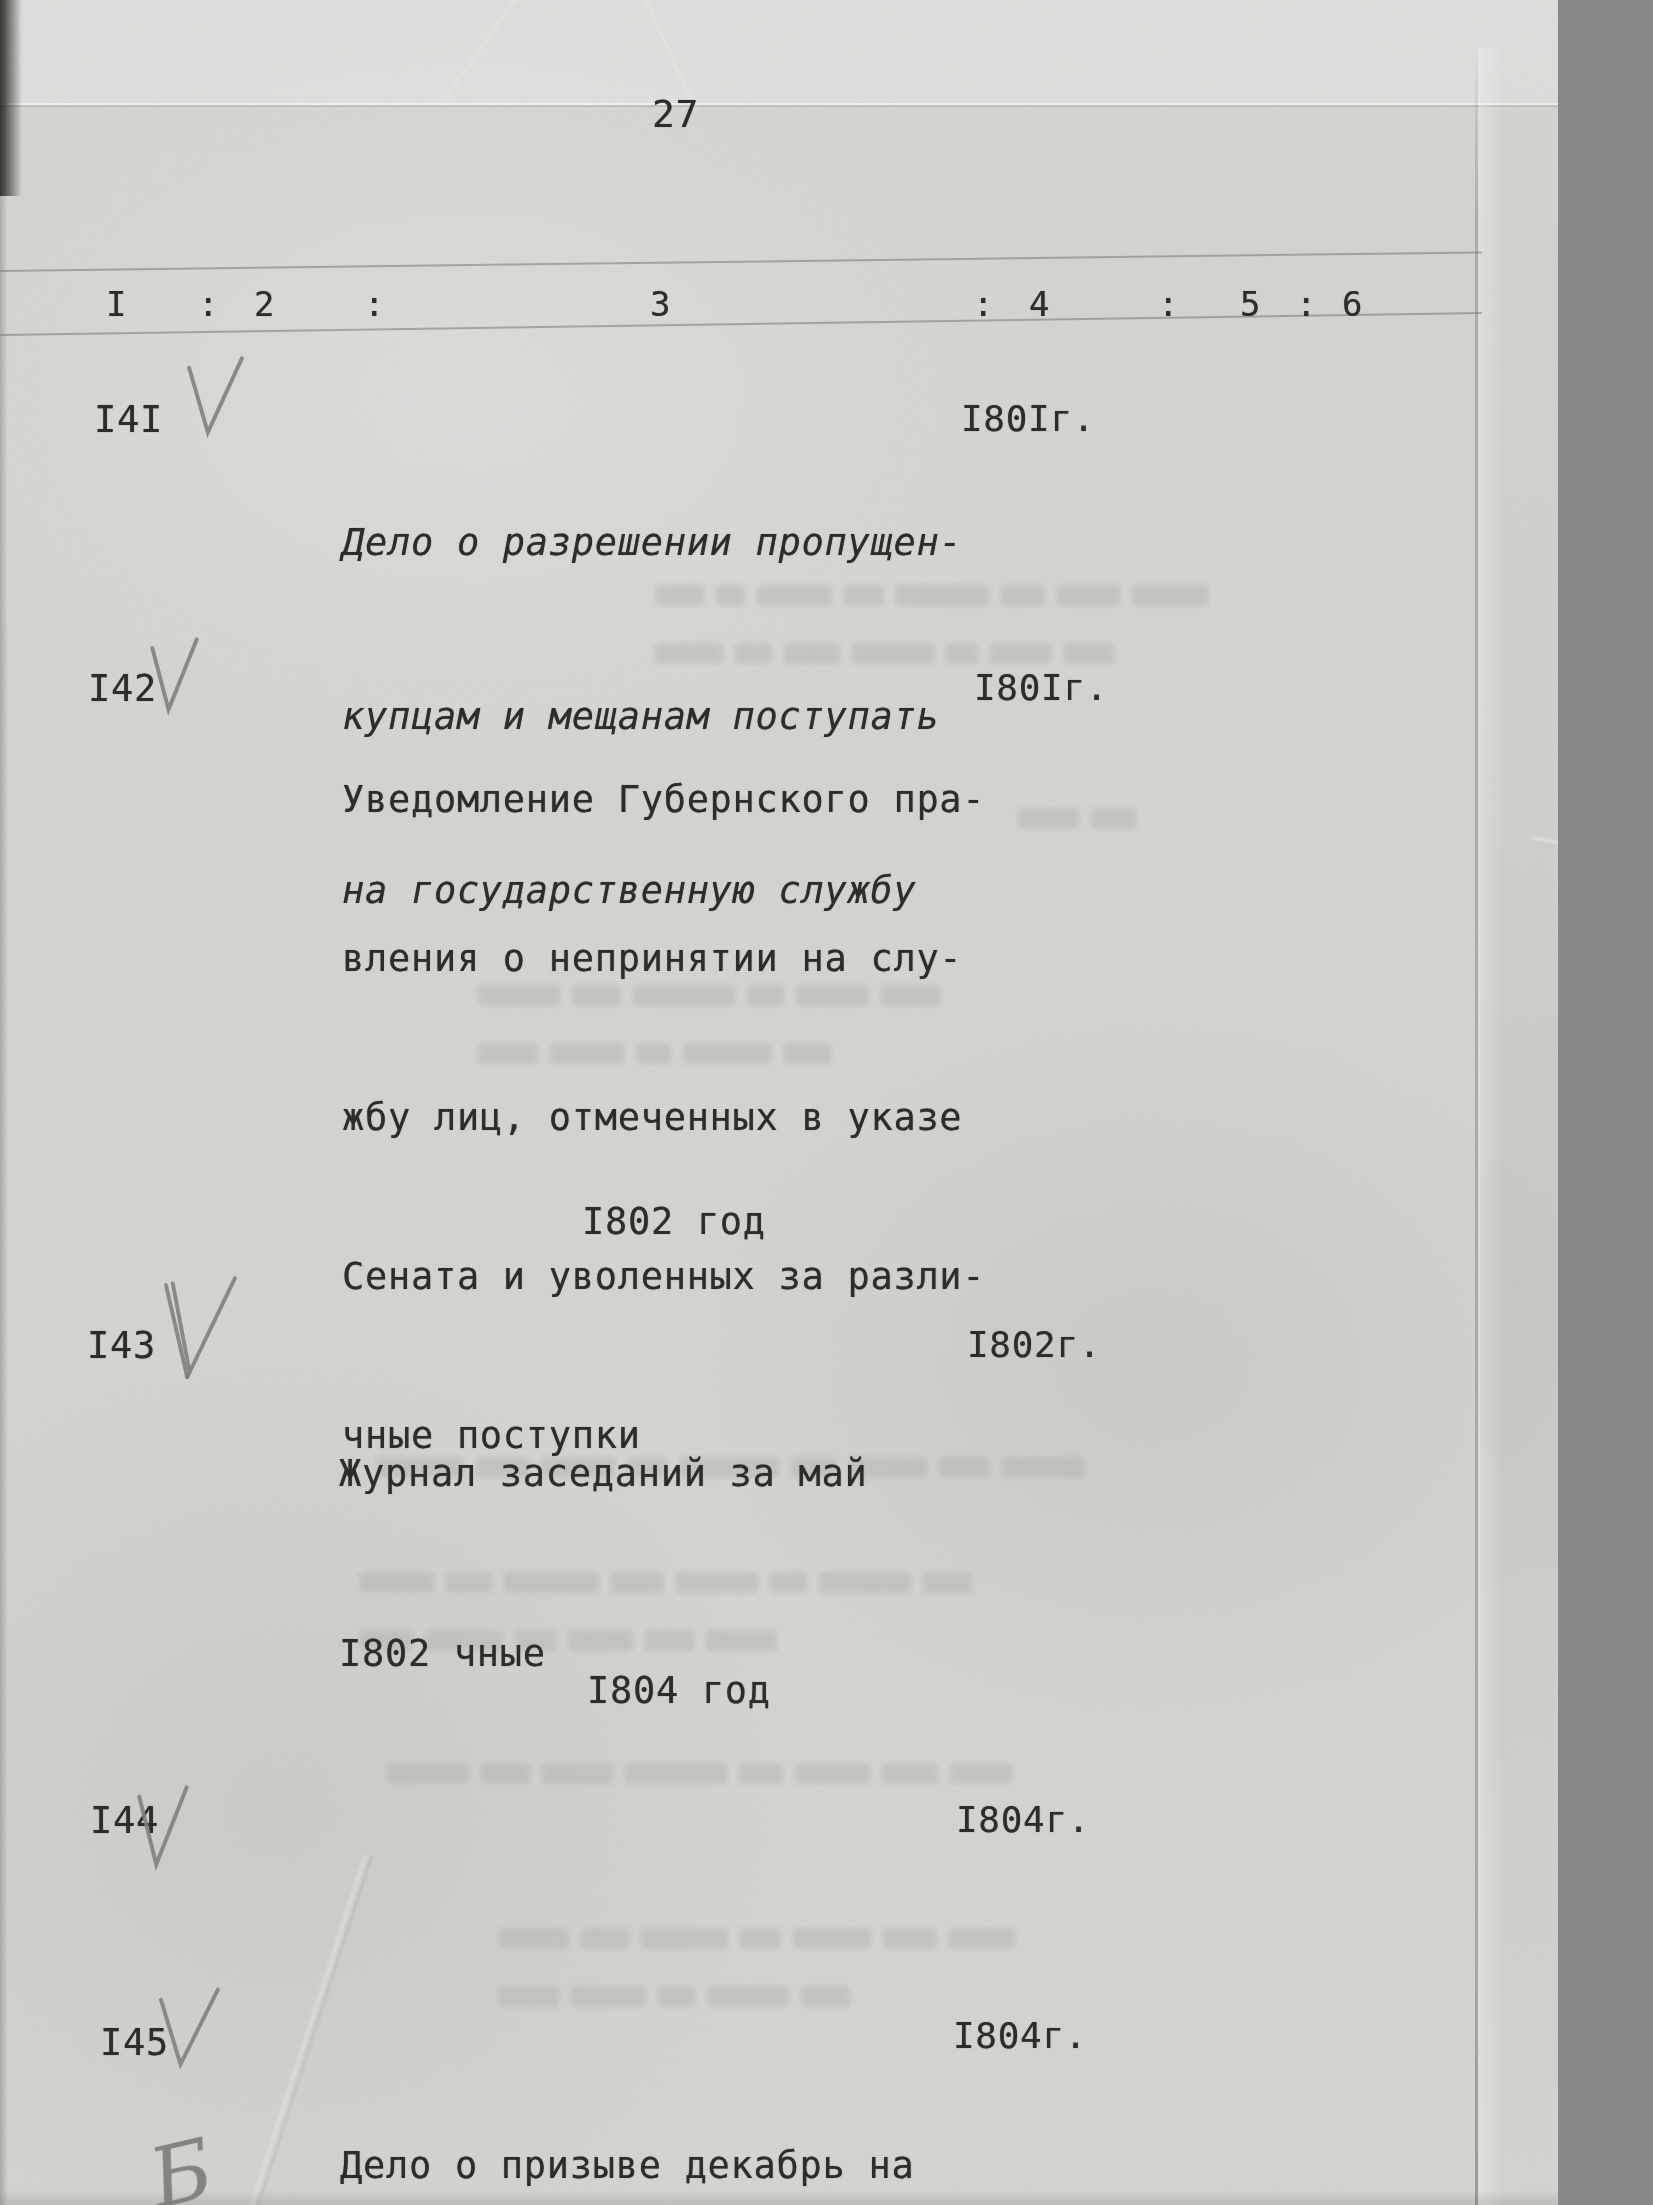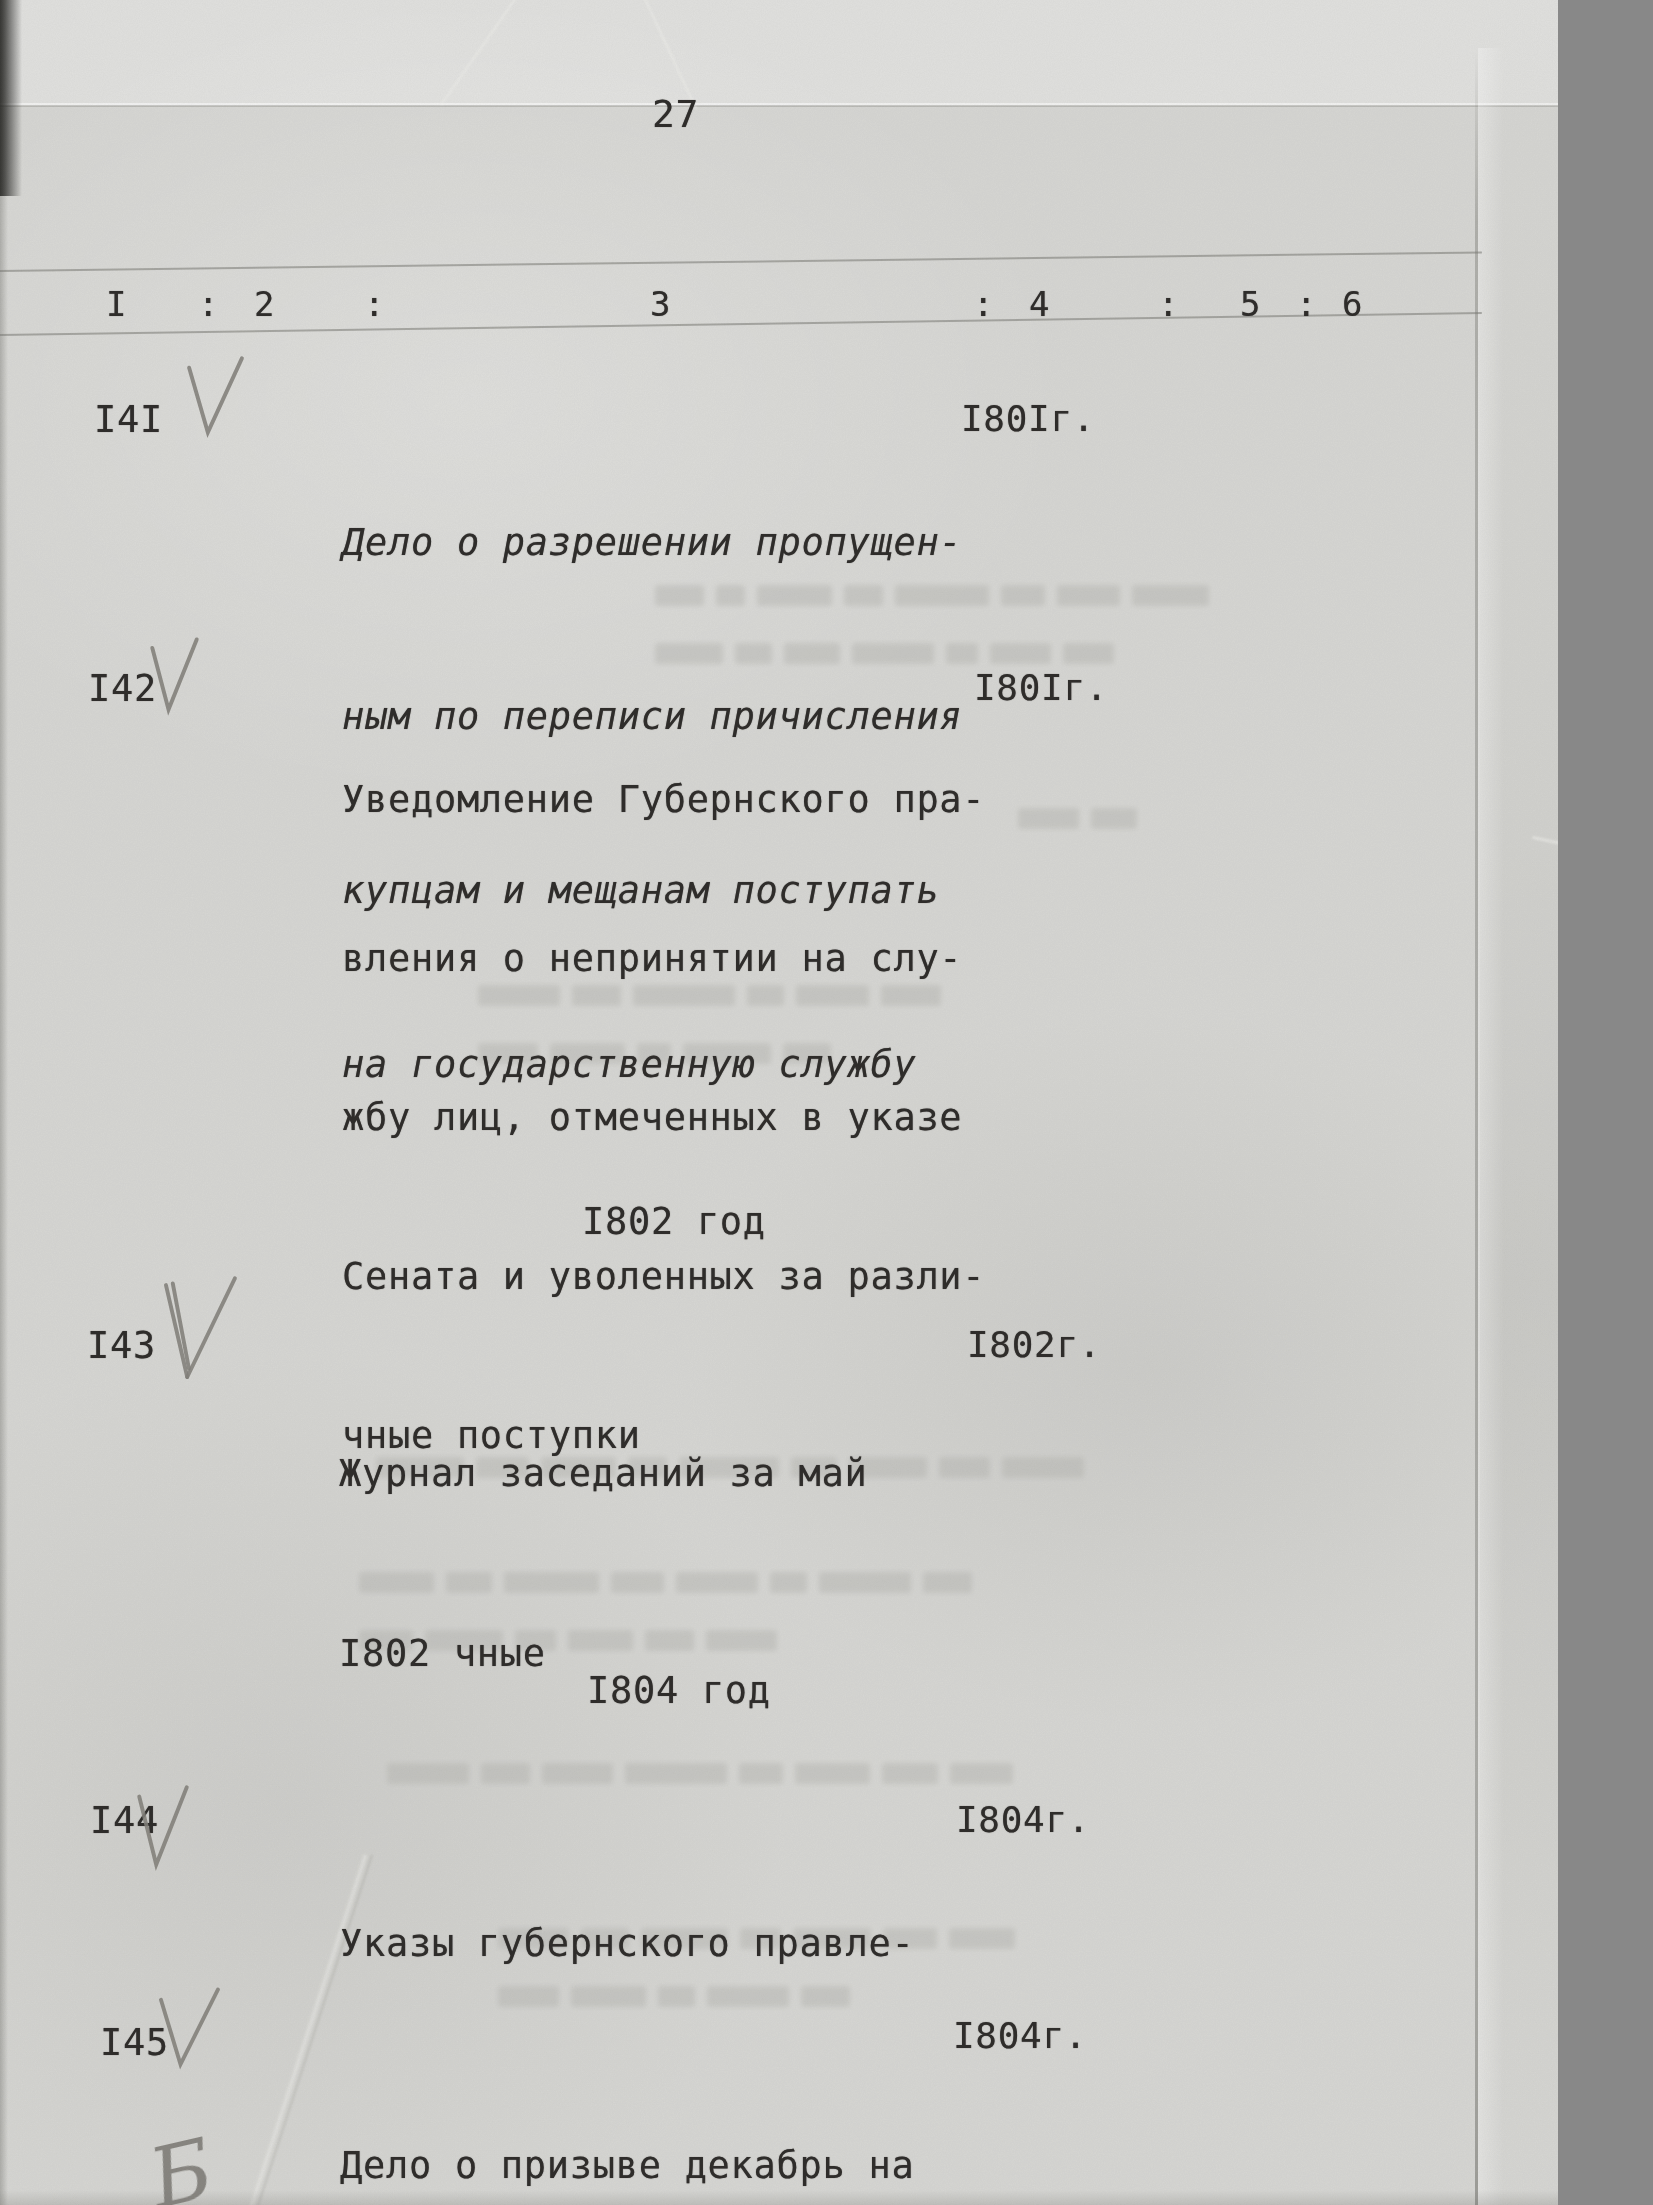--- a/index.html
+++ b/index.html
@@ -197,21 +197,20 @@
   <span class="hdr-cell" style="left:1296px;top:284px;">:</span>
   <span class="hdr-cell" style="left:1342px;top:284px;">6</span>
 
   <div>
     <span class="typed" style="left:94px;top:398px;">I4I</span>
     <svg class="check" style="left:184px;top:354px;" width="63" height="87" viewBox="0 0 74 102">
         <path d="M6 16 L28 92 L68 5"></path>
       </svg>
     <div class="typed title-block" style="left:342px;top:398px;line-height:58px;font-style:italic;">
       <div>Дело о разрешении пропущен-</div>
-      <div>ным по переписи причисления</div>
       <div>купцам и мещанам поступать</div>
       <div>на государственную службу</div>
     </div>
     <span class="typed year" style="left:961px;top:398px;">I80Iг.</span>
   </div>
 
   <div>
     <span class="typed" style="left:88px;top:667px;">I42</span>
     <svg class="check" style="left:148px;top:636px;" width="53" height="82" viewBox="0 0 62 96">
         <path d="M5 14 L24 86 L57 4"></path>
@@ -243,21 +242,20 @@
   </div>
 
   <div class="typed" style="left:587px;top:1669px;">I804 год</div>
 
   <div>
     <span class="typed" style="left:90px;top:1799px;">I44</span>
     <svg class="check" style="left:134px;top:1783px;" width="58" height="90" viewBox="0 0 68 106">
         <path d="M6 16 L26 96 L62 5"></path>
       </svg>
     <div class="typed title-block" style="left:340px;top:1799px;line-height:58px;">
-      <div>Указы губернского правле-</div>
       
     </div>
     <span class="typed year" style="left:956px;top:1799px;">I804г.</span>
   </div>
 
   <div>
     <span class="typed" style="left:100px;top:2021px;">I45</span>
     <svg class="check" style="left:155px;top:1986px;" width="68" height="87" viewBox="0 0 80 102">
         <path d="M7 16 L30 92 L74 4"></path>
       </svg>

